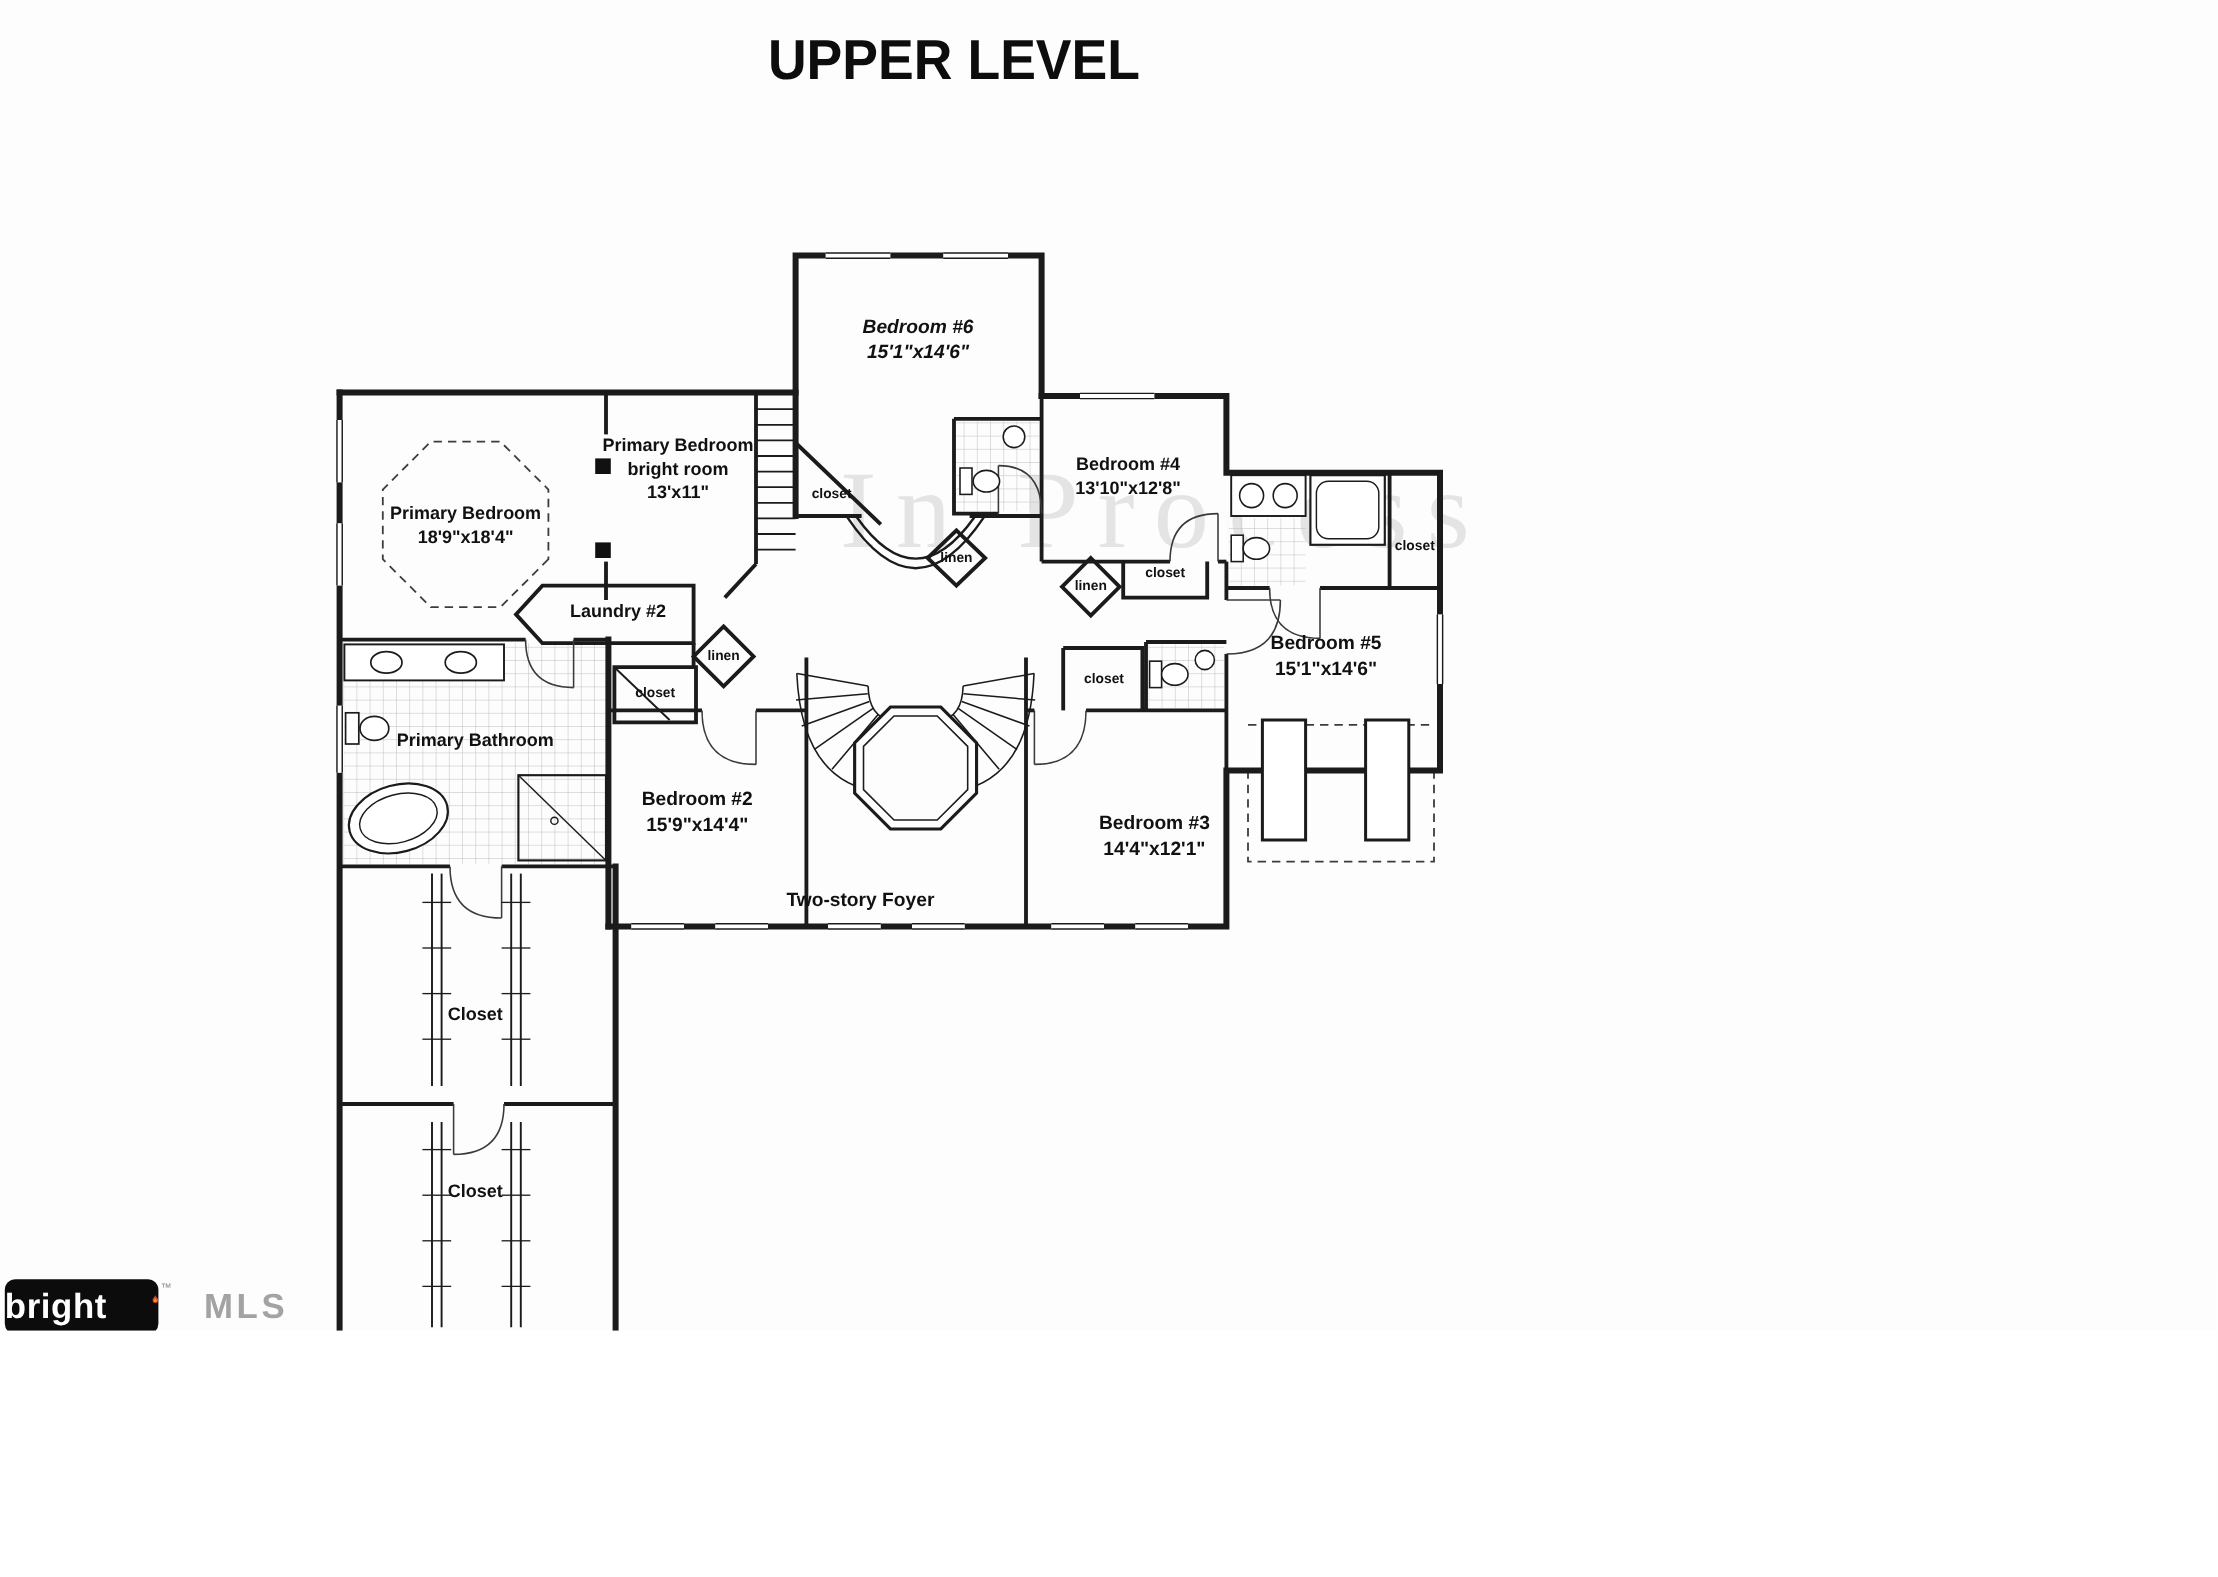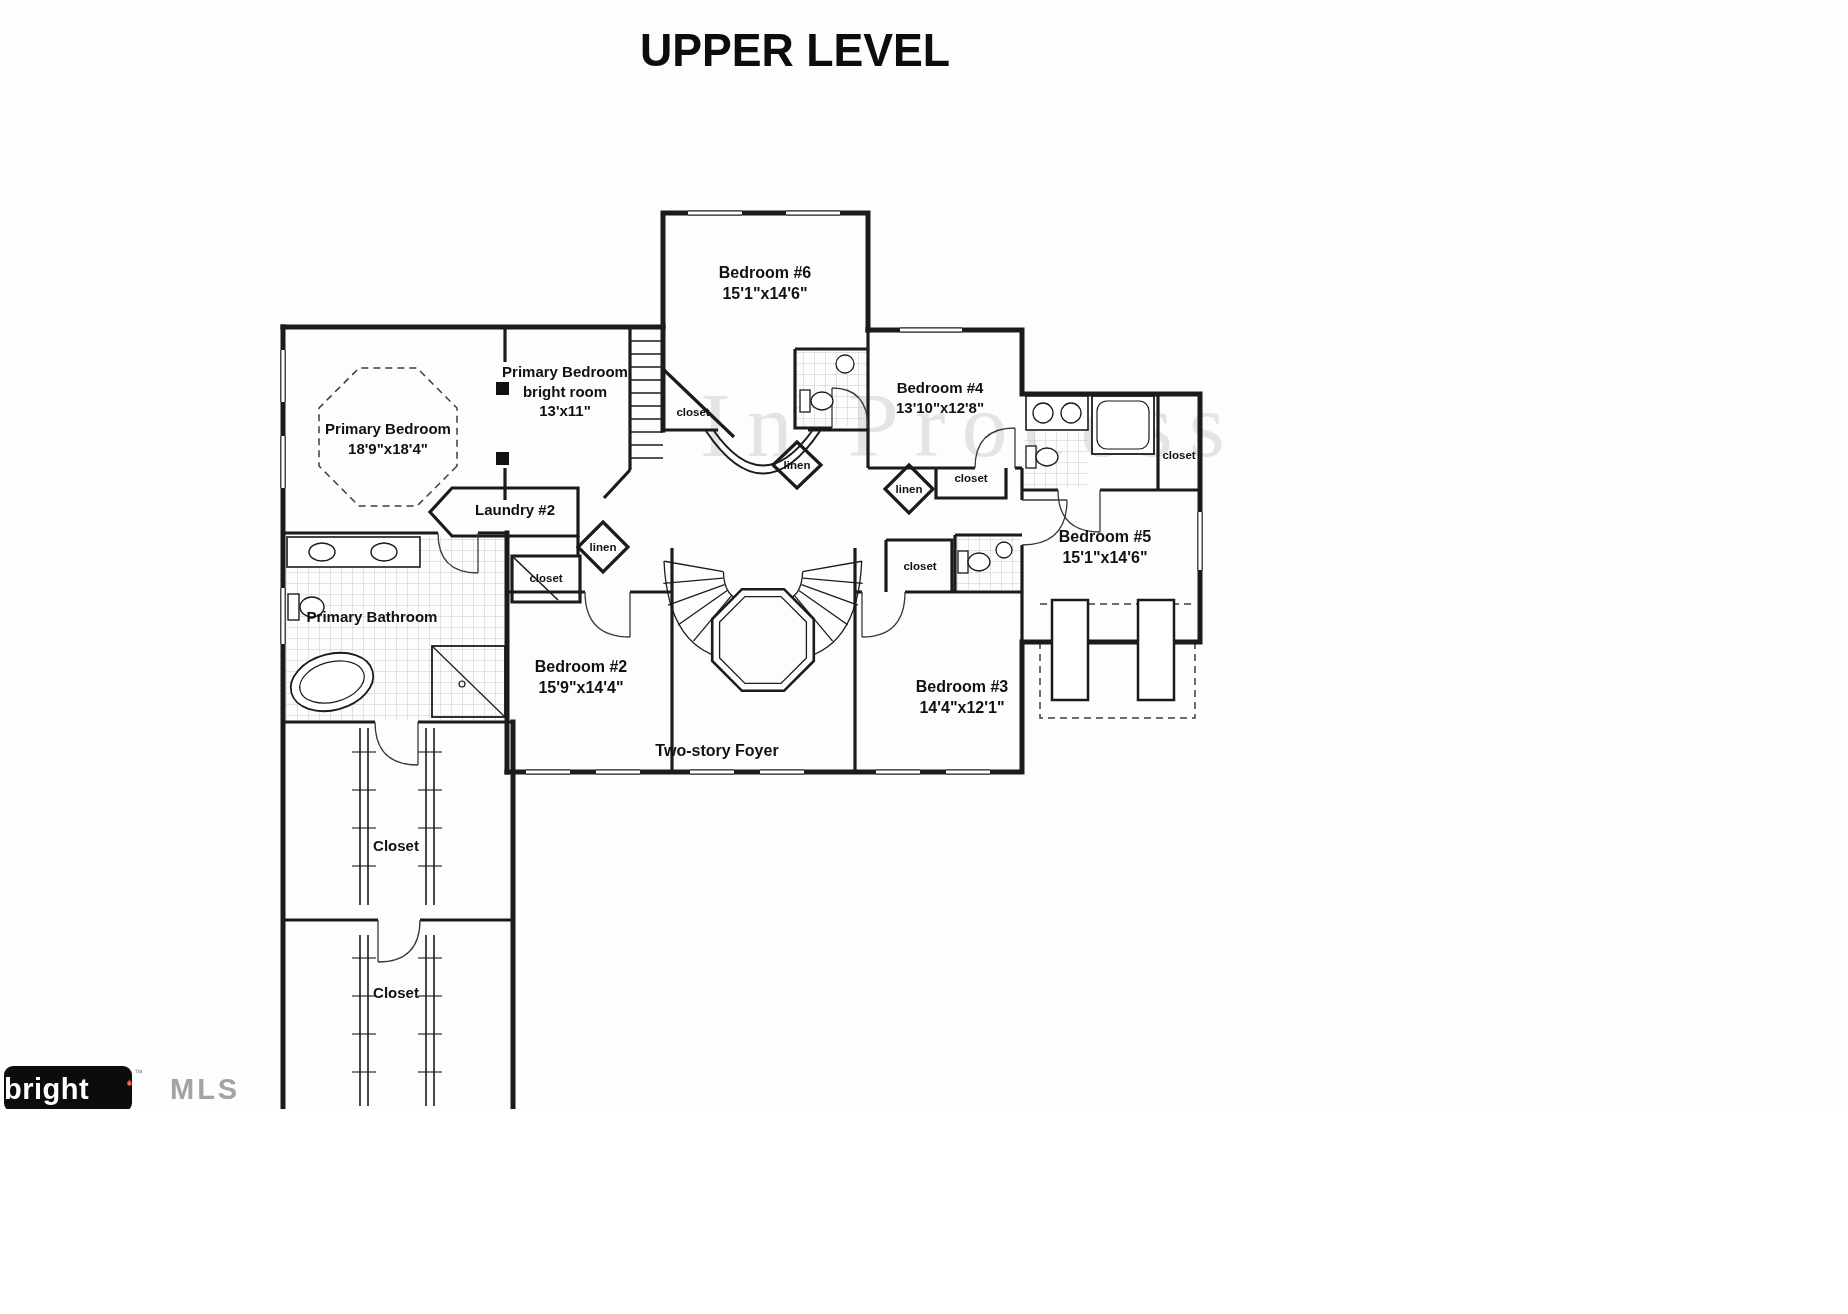--- a/index.html
+++ b/index.html
@@ -271,21 +271,21 @@
         <line x1="285.2" y1="436" x2="285.2" y2="488" stroke="#1b1b1b" stroke-width="1.2"></line>
       <rect x="279.5" y="588" width="7" height="56" fill="#fff"></rect>
         <line x1="280.8" y1="588" x2="280.8" y2="644" stroke="#1b1b1b" stroke-width="1.2"></line>
         <line x1="285.2" y1="588" x2="285.2" y2="644" stroke="#1b1b1b" stroke-width="1.2"></line>
       <rect x="1196.5" y="512" width="7" height="58" fill="#fff"></rect>
         <line x1="1197.8" y1="512" x2="1197.8" y2="570" stroke="#1b1b1b" stroke-width="1.2"></line>
         <line x1="1202.2" y1="512" x2="1202.2" y2="570" stroke="#1b1b1b" stroke-width="1.2"></line>
     </g>
   </svg>
 
-  <div class="rlabel biglabel" style="left:765px;top:284px;">
+  <div class="rlabel biglabel" style="left:765px;top:284px;font-style:italic;">
     <div>Bedroom #6</div>
     <div>15'1"x14'6"</div>
   </div>
   <div class="rlabel" style="left:565px;top:391px;">
     <div>Primary Bedroom</div>
     <div>bright room</div>
     <div>13'x11"</div>
   </div>
   <div class="rlabel" style="left:388px;top:438px;">
     <div>Primary Bedroom</div>
@@ -295,21 +295,21 @@
     <div>Bedroom #4</div>
     <div>13'10"x12'8"</div>
   </div>
   <div class="rlabel biglabel" style="left:1105px;top:548px;">
     <div>Bedroom #5</div>
     <div>15'1"x14'6"</div>
   </div>
   <div class="rlabel" style="left:515px;top:510px;">
     <div>Laundry #2</div>
   </div>
-  <div class="rlabel" style="left:372px;top:617px;">
+  <div class="rlabel" style="left:372px;top:617px;padding-left:48px;">
     <div>Primary Bathroom</div>
   </div>
   <div class="rlabel biglabel" style="left:581px;top:678px;">
     <div>Bedroom #2</div>
     <div>15'9"x14'4"</div>
   </div>
   <div class="rlabel biglabel" style="left:936px;top:698px;margin-left:26px;">
     <div>Bedroom #3</div>
     <div>14'4"x12'1"</div>
   </div>

